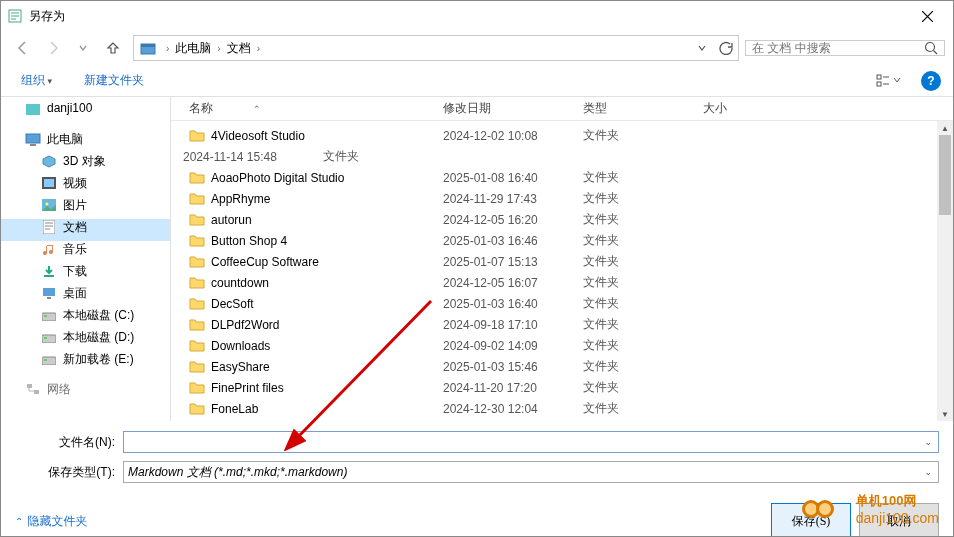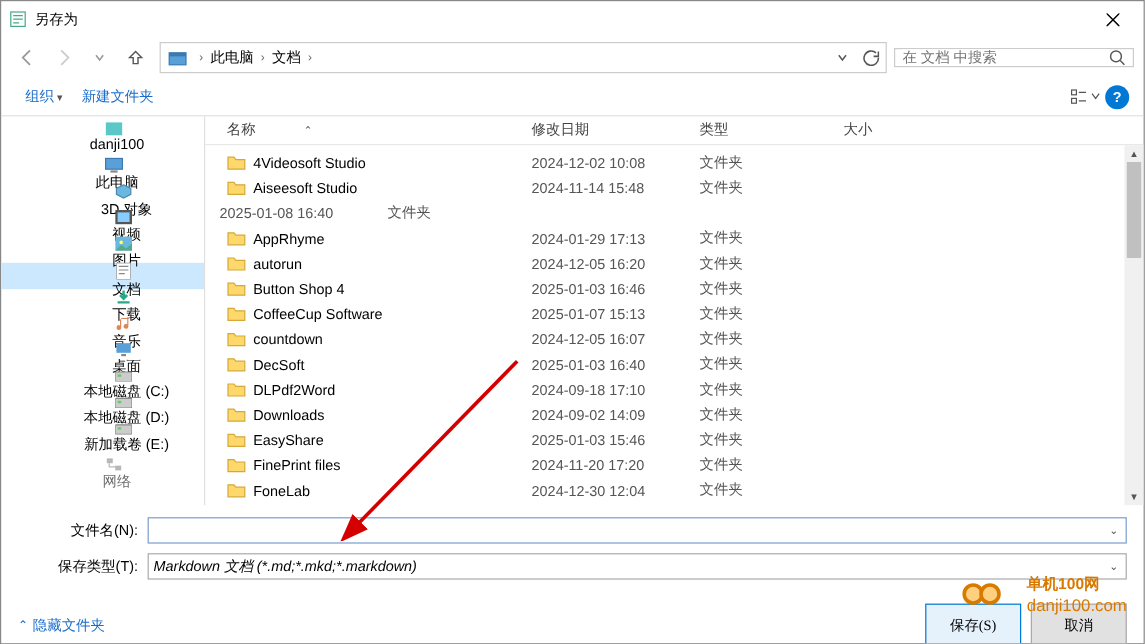--- a/index.html
+++ b/index.html
@@ -19,32 +19,32 @@
 .addressbar .addricon { width: 20px; height: 20px; margin: 0 4px; display:flex;align-items:center;justify-content:center;}
 .addressbar .crumbs { flex: 1; display: flex; align-items: center; font-size: 12px; }
 .addressbar .crumb { padding: 0 2px; cursor: pointer; }
 .addressbar .sep { padding: 0 4px; color: #666; font-size:10px;}
 .addressbar .dropbtn, .addressbar .refreshbtn { width: 24px; height: 24px; display:flex;align-items:center;justify-content:center; color:#555;}
 .searchbox { width: 200px; height: 16px; border: 1px solid #ccc; display: flex; align-items: center; padding: 0 6px; }
 .searchbox input { flex: 1; border: none; outline: none; font-size: 12px; font-family: inherit;}
 .searchbox .sicon { color: #555; }
 
 
-.toolrow { height: 32px; display: flex; align-items: center; padding: 0 12px; border-bottom: 1px solid #e0e0e0; }
+.toolrow { height: 32px; display: flex; align-items: center; padding: 0 12px; gap: 16px; border-bottom: 1px solid #e0e0e0; }
 .toolrow .tbtn { padding: 4px 8px; color: #1a6dcc; cursor: pointer; font-size:12px;}
 .toolrow .tbtn.has-drop::after { content: " ▾"; font-size: 9px; color: #555;}
 .toolrow .spacer { flex: 1; }
 .viewbtn { width: 32px; height: 24px; display: flex; align-items: center; justify-content: center; border: 1px solid transparent;}
 .helpbtn { width: 20px; height: 20px; border-radius: 50%; background: #0078d4; color: #fff; display:flex;align-items:center;justify-content:center; font-weight:bold; font-size:12px;}
 
 
 .main { display: flex; height: 324px; }
 .sidebar { width: 170px; border-right: 1px solid #e0e0e0; overflow: hidden; padding-top: 4px; position:relative;}
 .sidebar::after { content:""; position:absolute; right:0; top:0; bottom:0; width:16px; }
-.tree-item { display: flex; align-items: center; height: 22px; padding-left: 24px; cursor: pointer; font-size:12px;flex-direction:column;}
+.tree-item { display: flex; align-items: flex-start; height: 22px; padding-left: 24px; cursor: pointer; font-size:12px;}
 .tree-item.lvl2 { padding-left: 40px; }
 .tree-item.sel { background: #cce8ff; }
 .tree-item .ticon2 { width: 16px; height: 16px; margin-right: 6px; display:flex;align-items:center;justify-content:center;}
 .tree-spacer { height: 8px; }
 
 .filepane { flex: 1; display: flex; flex-direction: column; position:relative;}
 .col-headers { height: 24px; display: flex; align-items: center; border-bottom: 1px solid #e8e8e8; font-size: 12px; color: #444; padding-left: 12px;}
 .col-headers .coln { width: 260px; padding-left: 6px; display:flex; align-items:center;}
 .col-headers .cold { width: 140px; }
 .col-headers .colt { width: 120px; }
@@ -74,21 +74,21 @@
 .footer .expander { display: flex; align-items: center; cursor: pointer; color:#1a6dcc; font-size:12px;}
 .footer .expander::before { content: "⌃"; margin-right: 4px; font-size:10px;}
 .footer .spacer { flex: 1; }
 .footer button { width: 80px; height: 36px; margin-left: 8px; border: 1px solid #aaa; background: #e1e1e1; font-family:Liberation Serif, serif; font-size:12px; cursor:pointer;}
 .footer button.primary { border-color: #0078d4; background:#e5f1fb;}
 
 
 .redarrow { position: absolute; pointer-events:none; }
 
 
-.wm { position: absolute; right: 14px; bottom: 24px; display:flex; align-items:center; gap:20px; pointer-events:none;}
+.wm { position: absolute; right: 14px; bottom: 10px; display:flex; align-items:center; gap:20px; pointer-events:none;}
 .wm .ring { width:18px;height:18px;border:3px solid #d97a00;border-radius:50%;background:#ffd080;}
 .wm .txt1{font-size:13px;color:#d97a00;font-weight:bold;}
 .wm .txt2{font-size:14px;color:#d97a00;}
 
 svg { display: block; }
 </style>
 </head>
 <body>
 
 <div class="titlebar">
@@ -234,33 +234,33 @@
             <svg width="12" height="14">
               <rect width="12" height="14" fill="#fff" stroke="#888"></rect>
               <path d="M2 3h8M2 6h8M2 9h5" stroke="#888"></path>
             </svg>
           </span>
           <span>文档</span>
         </div>
         <div class="tree-item lvl2">
           <span class="ticon2">
             <svg width="12" height="13">
+              <path d="M4 2v8a2 2 0 1 1-1-1.7V3l7-1v7a2 2 0 1 1-1-1.7V2z" fill="#d85"></path>
+            </svg>
+          </span>
+          <span>音乐</span>
+        </div>
+        <div class="tree-item lvl2">
+          <span class="ticon2">
+            <svg width="12" height="13">
               <path d="M6 1v7M3 5l3 3 3-3" stroke="#2a8" fill="none" stroke-width="2"></path>
               <path d="M1 11h10" stroke="#2a8" stroke-width="2"></path>
             </svg>
           </span>
           <span>下载</span>
-        </div>
-        <div class="tree-item lvl2">
-          <span class="ticon2">
-            <svg width="12" height="13">
-              <path d="M4 2v8a2 2 0 1 1-1-1.7V3l7-1v7a2 2 0 1 1-1-1.7V2z" fill="#d85"></path>
-            </svg>
-          </span>
-          <span>音乐</span>
         </div>
         <div class="tree-item lvl2">
           <span class="ticon2">
             <svg width="14" height="12">
               <rect x="1" y="1" width="12" height="8" fill="#5aa0d8"></rect>
               <rect x="5" y="10" width="4" height="2" fill="#888"></rect>
             </svg>
           </span>
           <span>桌面</span>
         </div>
@@ -322,45 +322,45 @@
               <svg class="foldericon" width="16" height="13">
                 <path d="M1 2h5l1.5 2H15v8H1z" fill="#ffd86b" stroke="#d4a938"></path>
               </svg>
             </span>
             <span>4Videosoft Studio</span>
           </div>
           <div class="f-date">2024-12-02 10:08</div>
           <div class="f-type">文件夹</div>
         </div>
         <div class="file-row">
-          <div class="f-name">
-            <span>
-              <svg class="foldericon" width="16" height="13">
-                <path d="M1 2h5l1.5 2H15v8H1z" fill="#ffd86b" stroke="#d4a938"></path>
-              </svg>
-            </span>
-            <span>Aiseesoft Studio</span>
-          </div>
           <div class="f-date">2024-11-14 15:48</div>
           <div class="f-type">文件夹</div>
         </div>
         <div class="file-row">
+          <div class="f-name">
+            <span>
+              <svg class="foldericon" width="16" height="13">
+                <path d="M1 2h5l1.5 2H15v8H1z" fill="#ffd86b" stroke="#d4a938"></path>
+              </svg>
+            </span>
+            <span>AoaoPhoto Digital Studio</span>
+          </div>
           <div class="f-date">2025-01-08 16:40</div>
           <div class="f-type">文件夹</div>
         </div>
         <div class="file-row">
           <div class="f-name">
             <span>
               <svg class="foldericon" width="16" height="13">
                 <path d="M1 2h5l1.5 2H15v8H1z" fill="#ffd86b" stroke="#d4a938"></path>
               </svg>
             </span>
             <span>AppRhyme</span>
           </div>
-          <div class="f-date">2024-01-29 17:13</div>
+          <div class="f-date">2024-11-29 17:43</div>
           <div class="f-type">文件夹</div>
         </div>
         <div class="file-row">
           <div class="f-name">
             <span>
               <svg class="foldericon" width="16" height="13">
                 <path d="M1 2h5l1.5 2H15v8H1z" fill="#ffd86b" stroke="#d4a938"></path>
               </svg>
             </span>
             <span>autorun</span>

